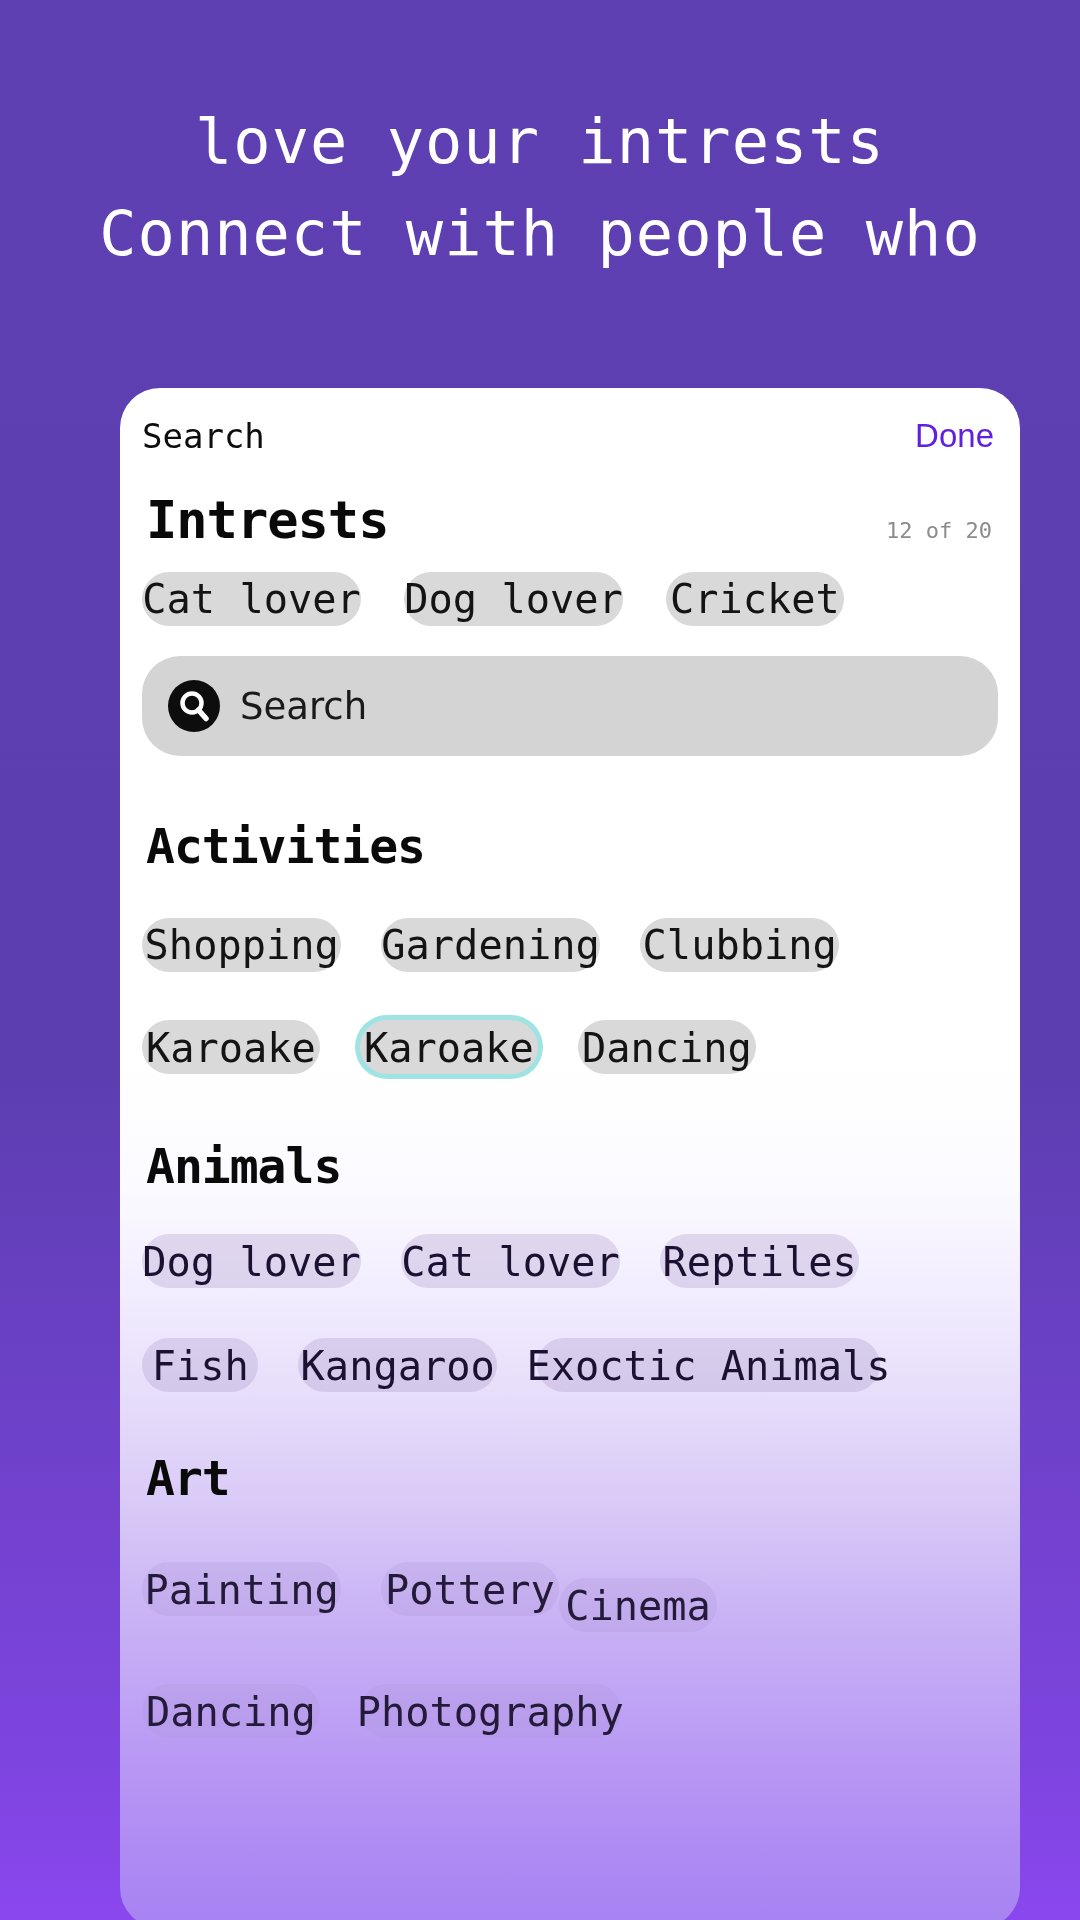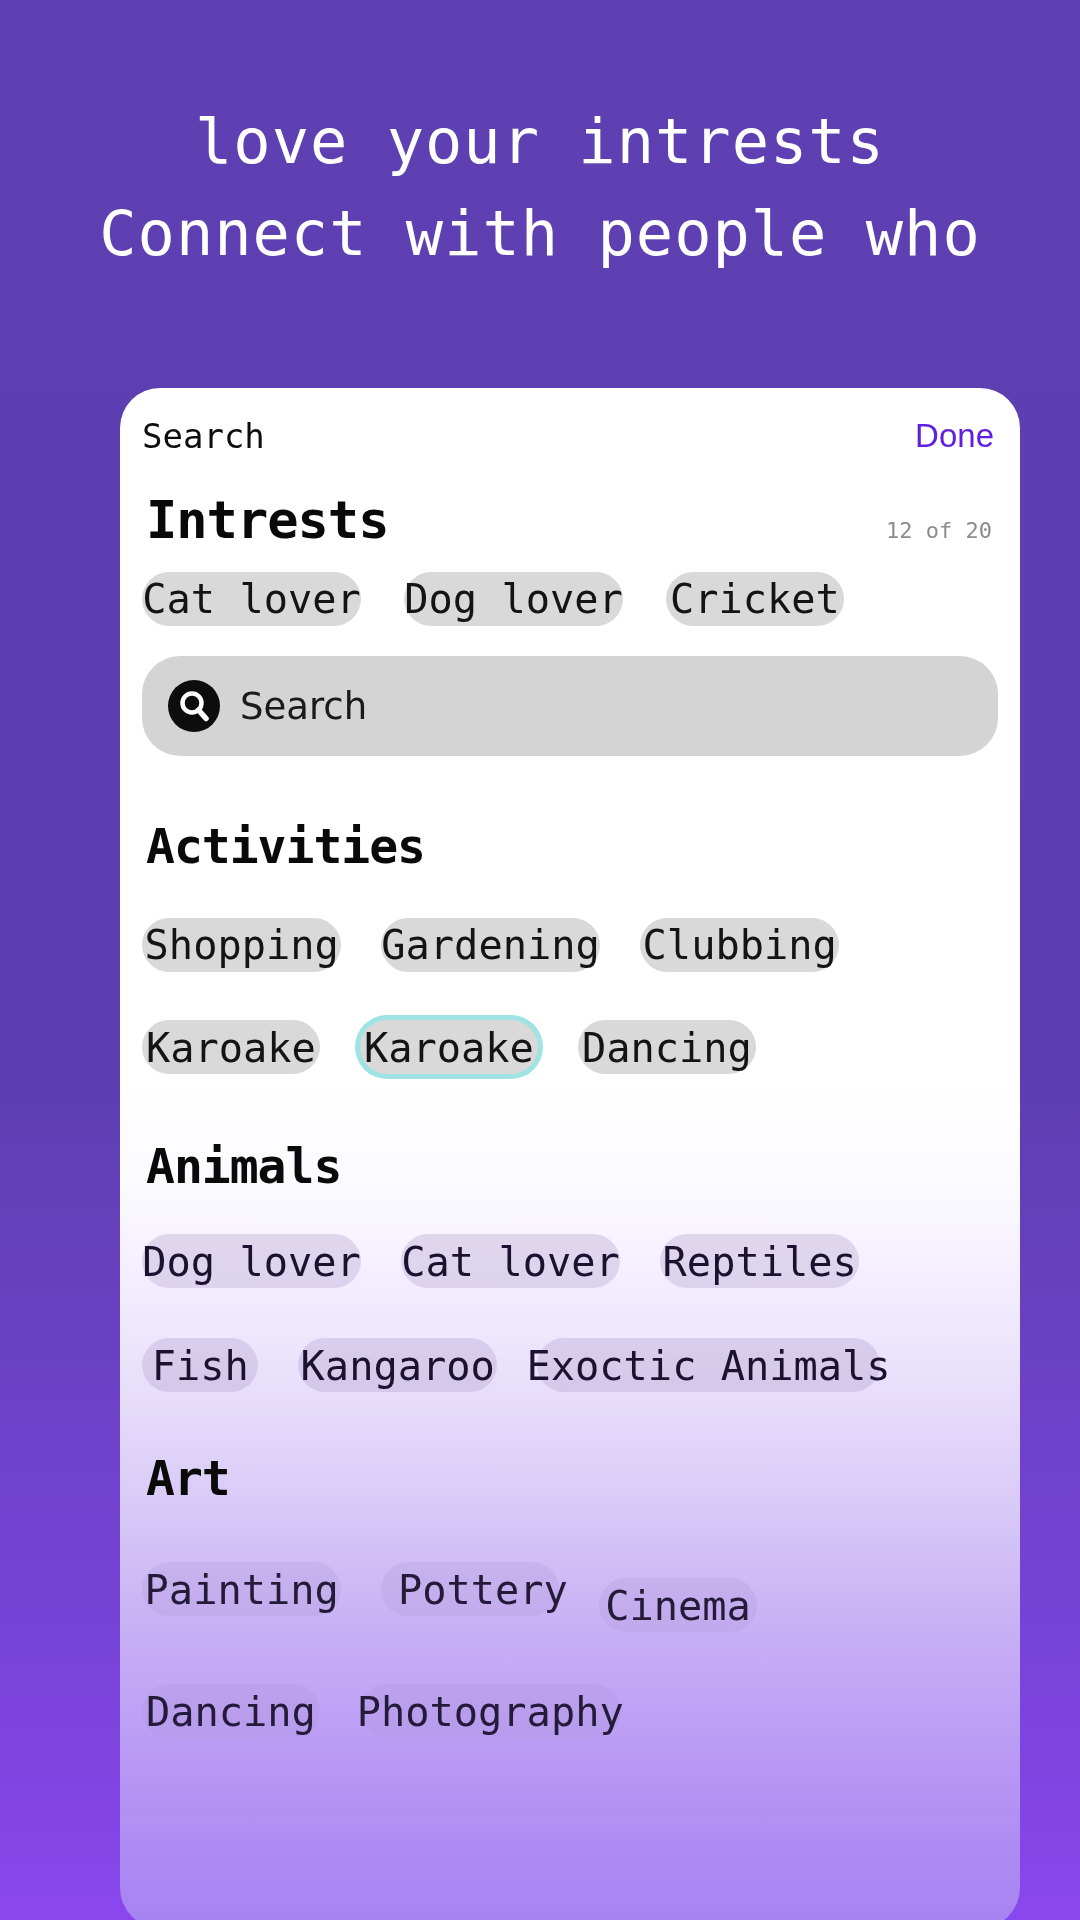--- a/index.html
+++ b/index.html
@@ -299,21 +299,21 @@
               <span class="chip-label">Exoctic Animals</span>
             </button>
           </div>
         </div>
         <div class="group" id="grp-art">
           <div class="section-title">Art</div>
           <div class="chip-row r0">
             <button class="chip" style="width: 199px; margin-right: 40px;">
               <span class="chip-label">Painting</span>
             </button>
-            <button class="chip" style="width: 178px; margin-right: 40px; justify-content: flex-end;">
+            <button class="chip" style="width: 178px; ">
               <span class="chip-label">Pottery</span>
             </button>
             <button class="chip" style="width: 158px; margin-right: 0px; margin-top: 32px;">
               <span class="chip-label">Cinema</span>
             </button>
           </div>
           <div class="chip-row r1">
             <button class="chip" style="width: 178px; margin-right: 40px;">
               <span class="chip-label">Dancing</span>
             </button>

